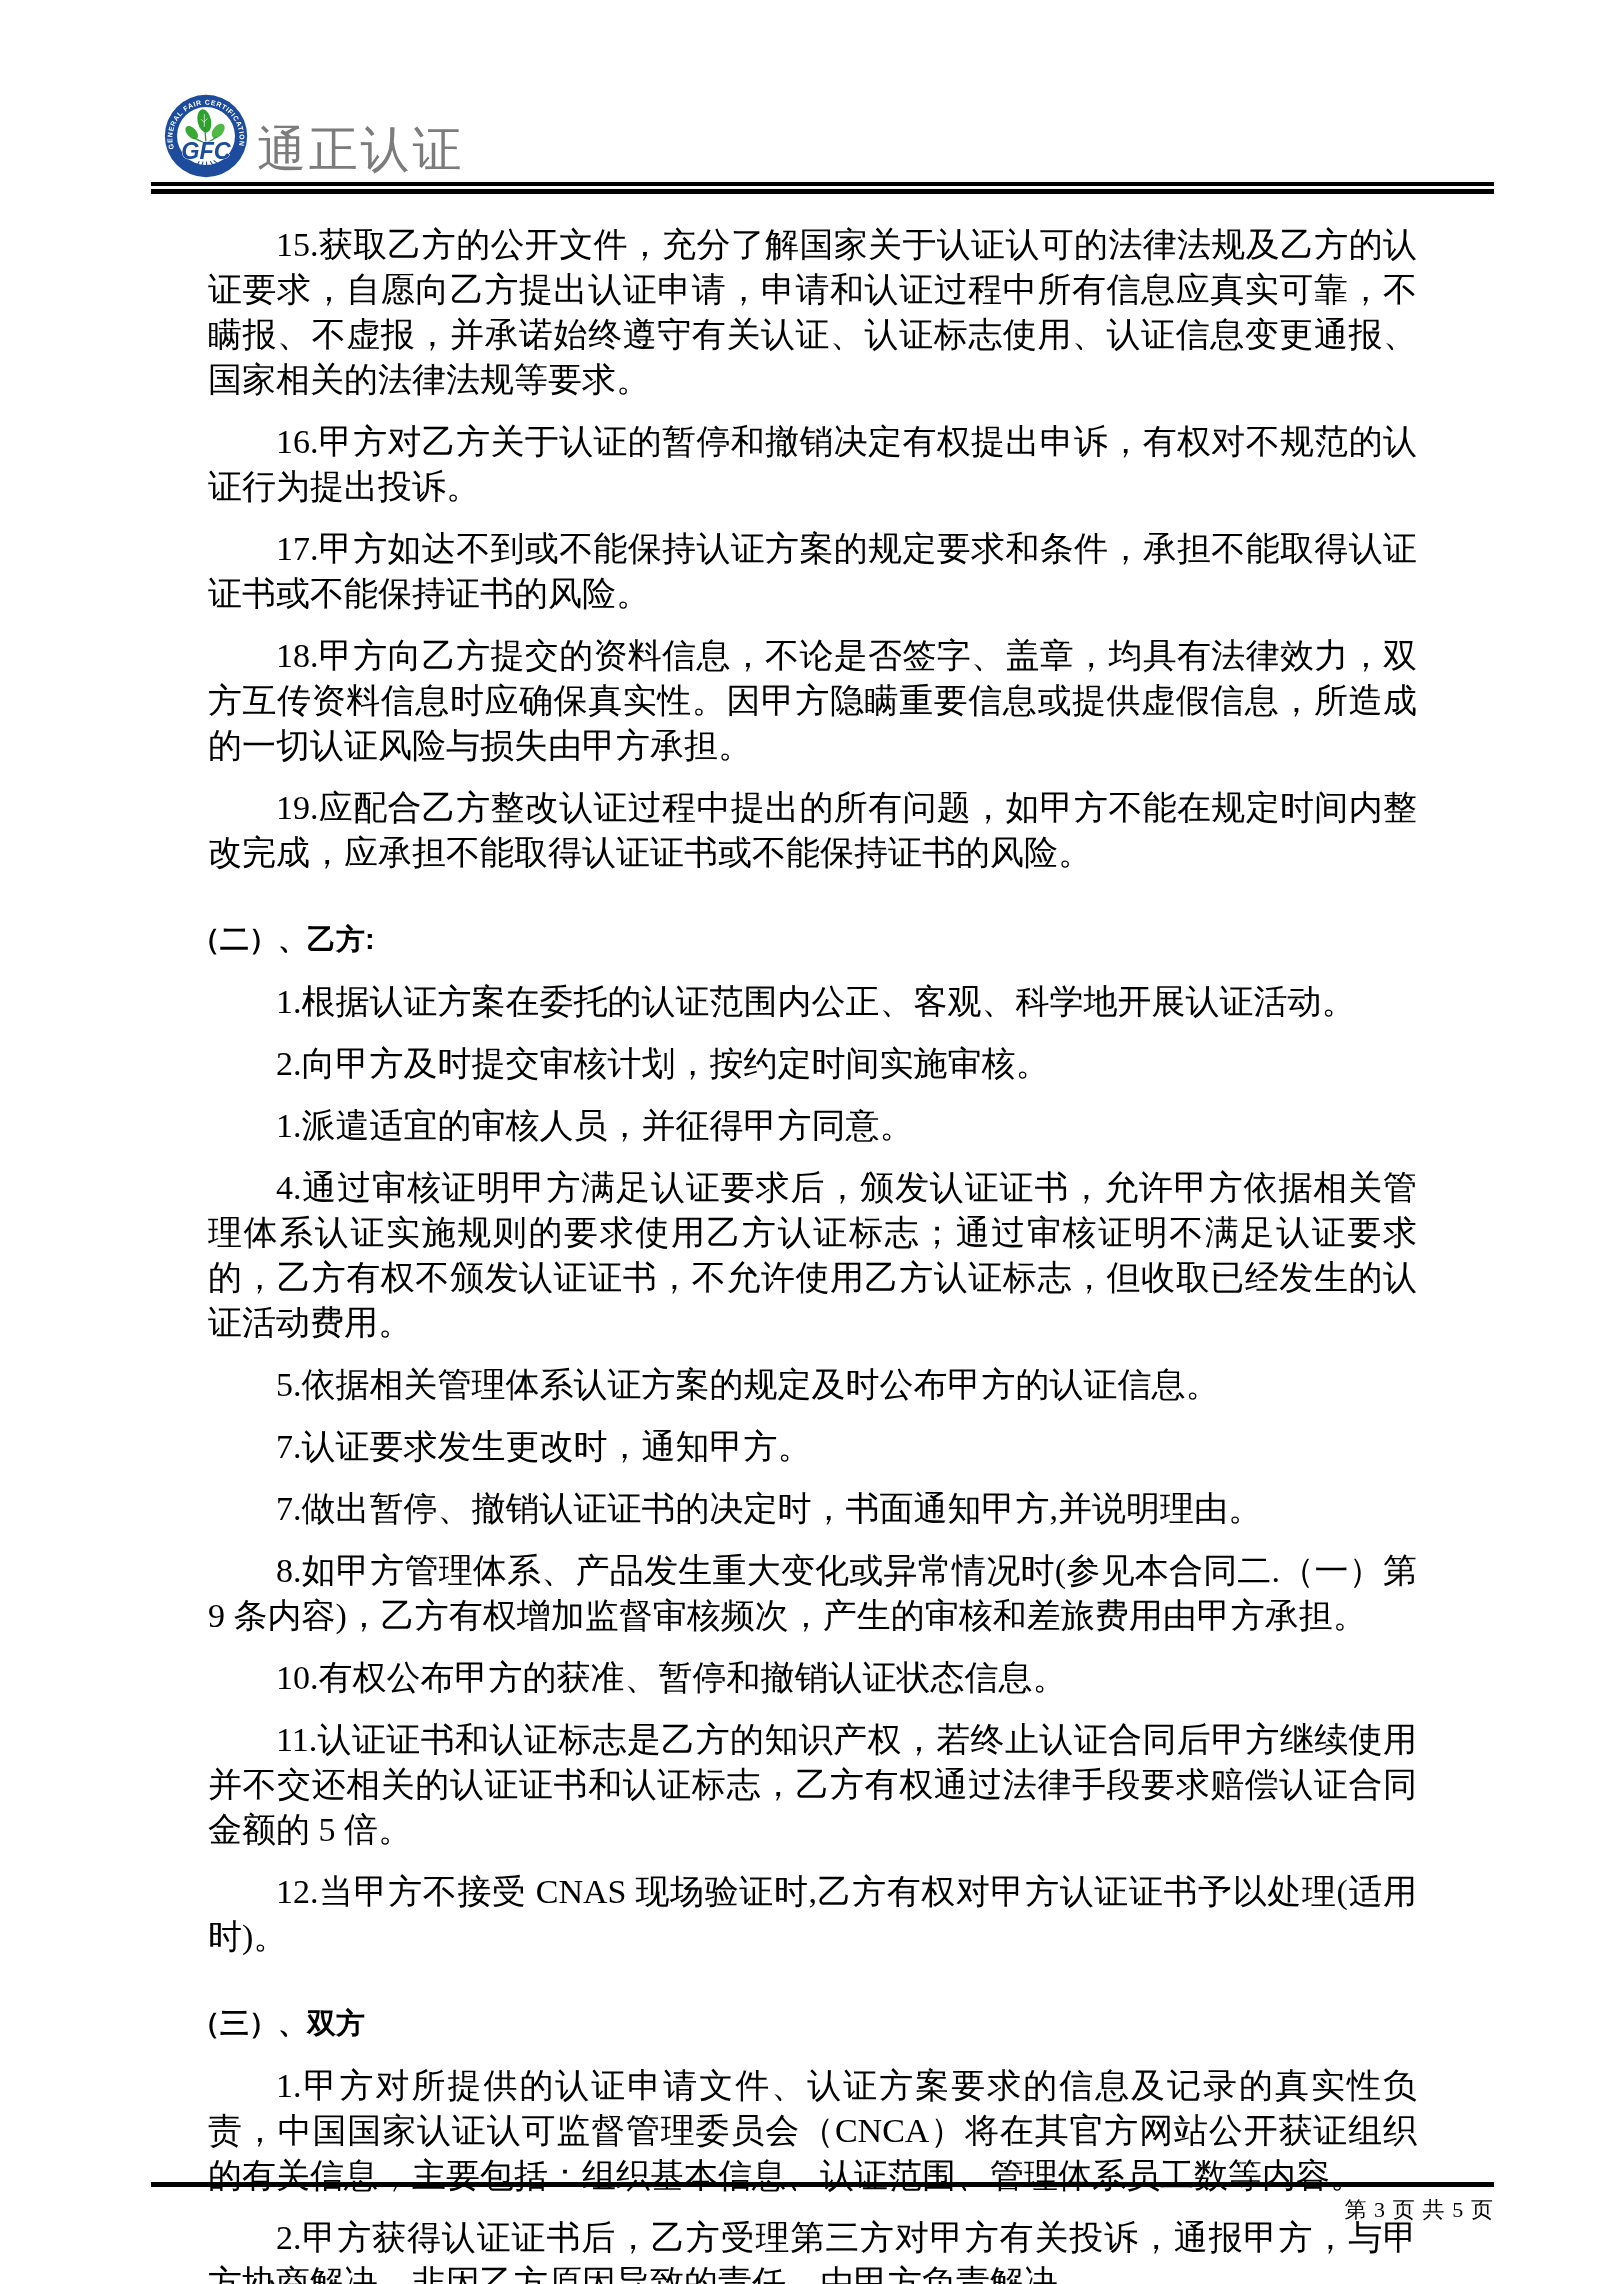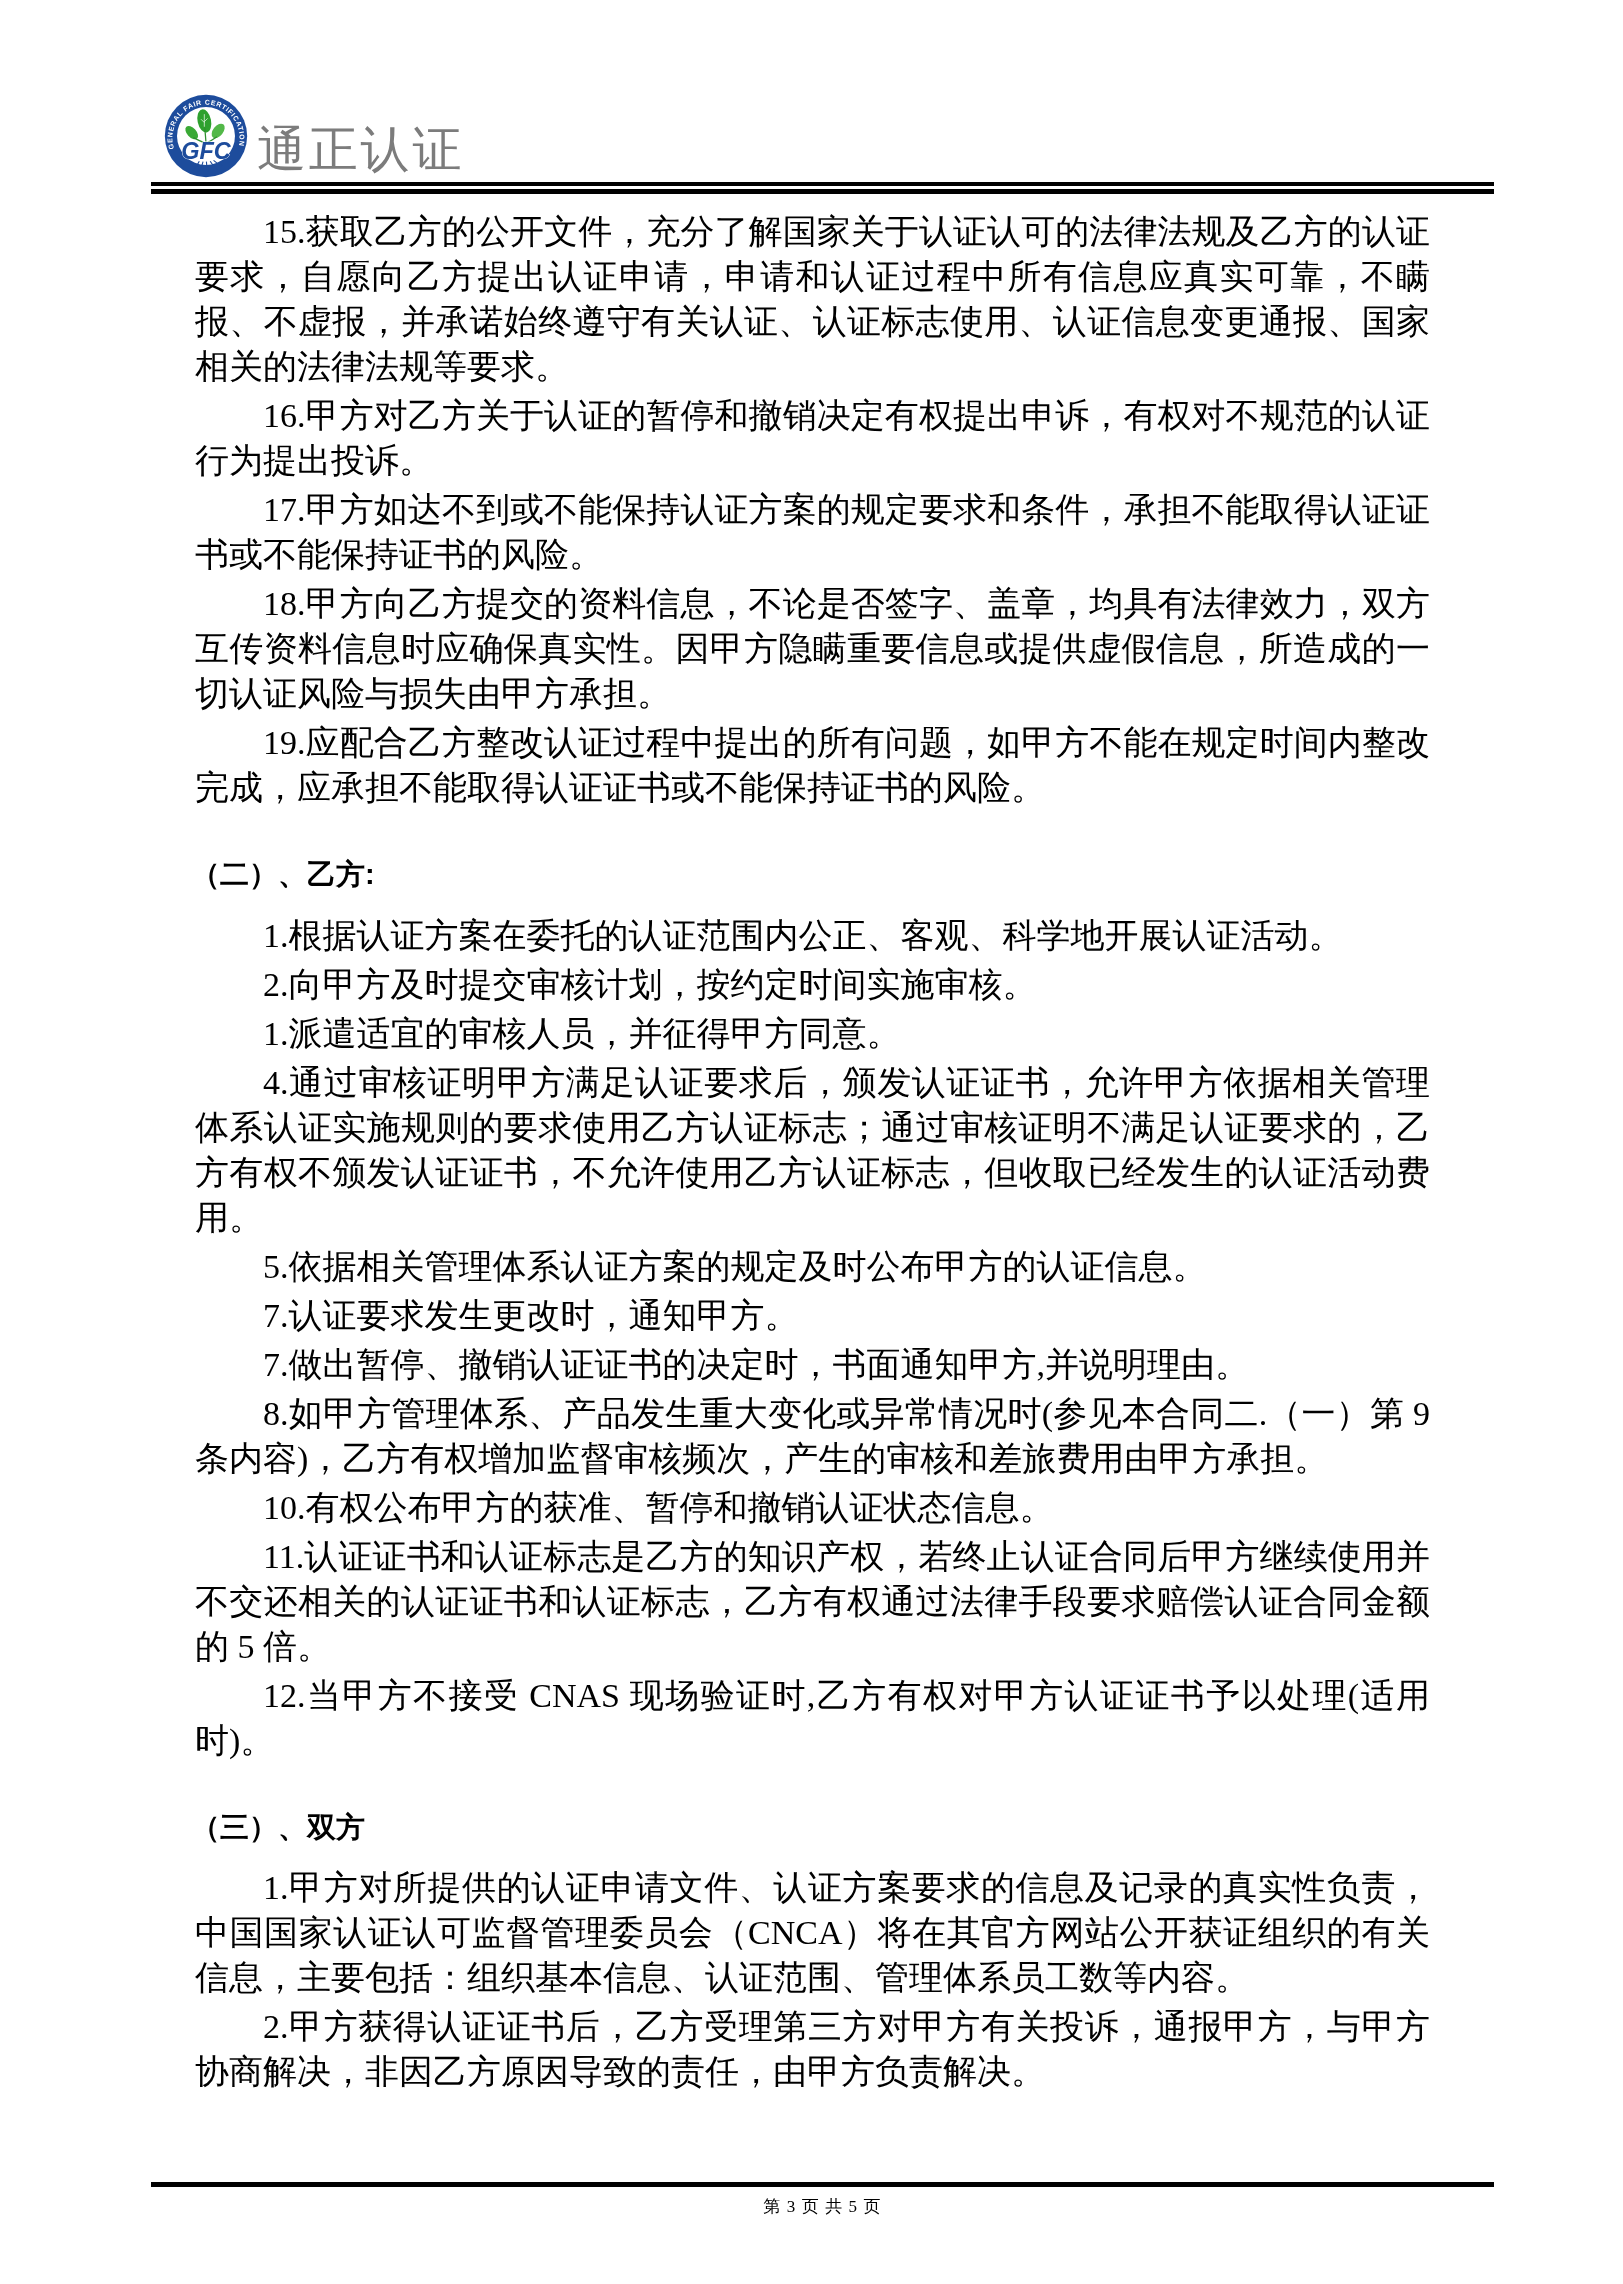--- a/index.html
+++ b/index.html
@@ -18,31 +18,31 @@
   }
   .rule-top{position:absolute;left:151px;top:182px;width:1343px;}
   .rule-top .r1{height:4.4px;background:#000;}
   .rule-top .gap{height:2.2px;background:#fff;}
   .rule-top .r2{height:5.5px;background:#000;}
   
   .doc-body{
     position:absolute;left:191px;top:205px;width:1243px;
     font-size:34px;line-height:45px;text-align:justify;
   }
-  .doc-body p{margin:4px;text-indent:2em;}
+  .doc-body p{margin:17px;text-indent:2em;}
   .doc-body h3{
     font-family:"Liberation Sans","DejaVu Sans",sans-serif;
     font-size:29px;font-weight:bold;line-height:45px;
     margin:42px 0 15.5px 0;text-indent:0;
   }
   
   .rule-bottom{position:absolute;left:151px;top:2182px;width:1343px;height:5px;background:#000;}
   .footer{
-    position:absolute;left:151px;top:2195px;width:1343px;text-align:center;
-    font-size:17px;letter-spacing:1.1px;
+    position:absolute;left:151px;top:2195px;width:1343px;text-align:right;
+    font-size:22px;letter-spacing:1.1px;
   }
 </style>
 </head>
 <body>
 
 <div class="page">
 
   <div class="header">
     <div class="logo">
       <svg viewBox="0 0 200 200" width="84" height="84">

